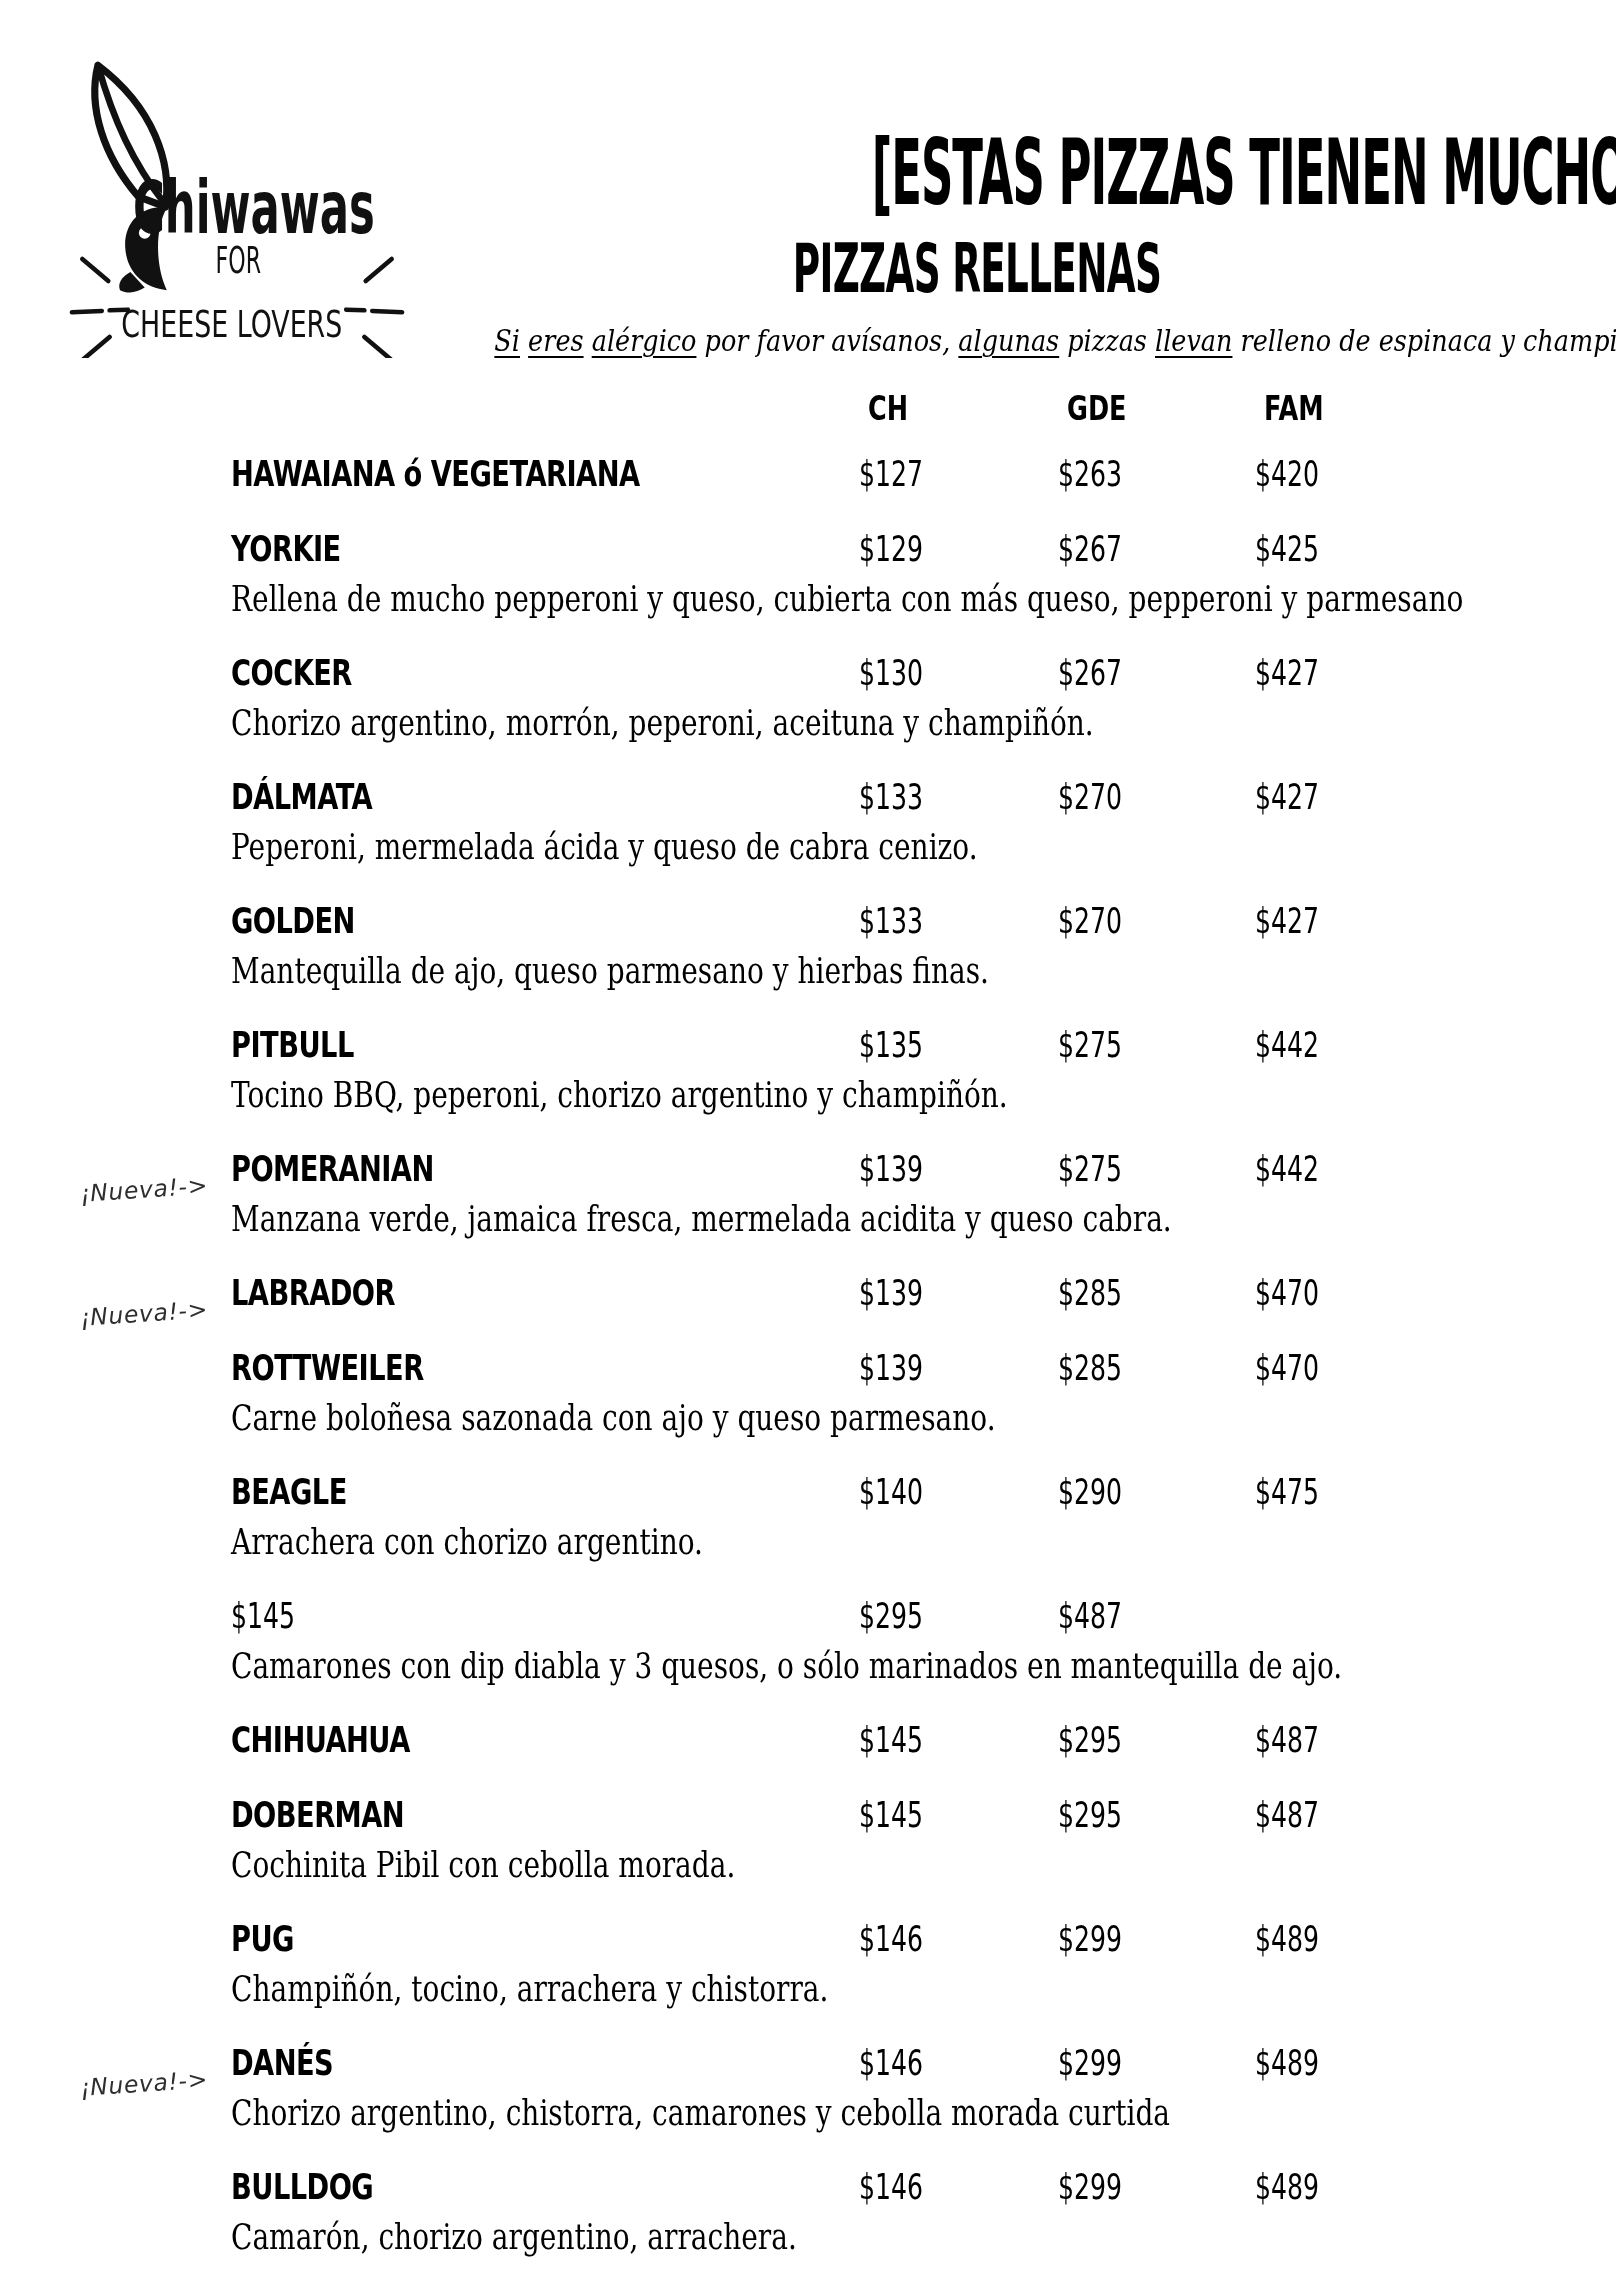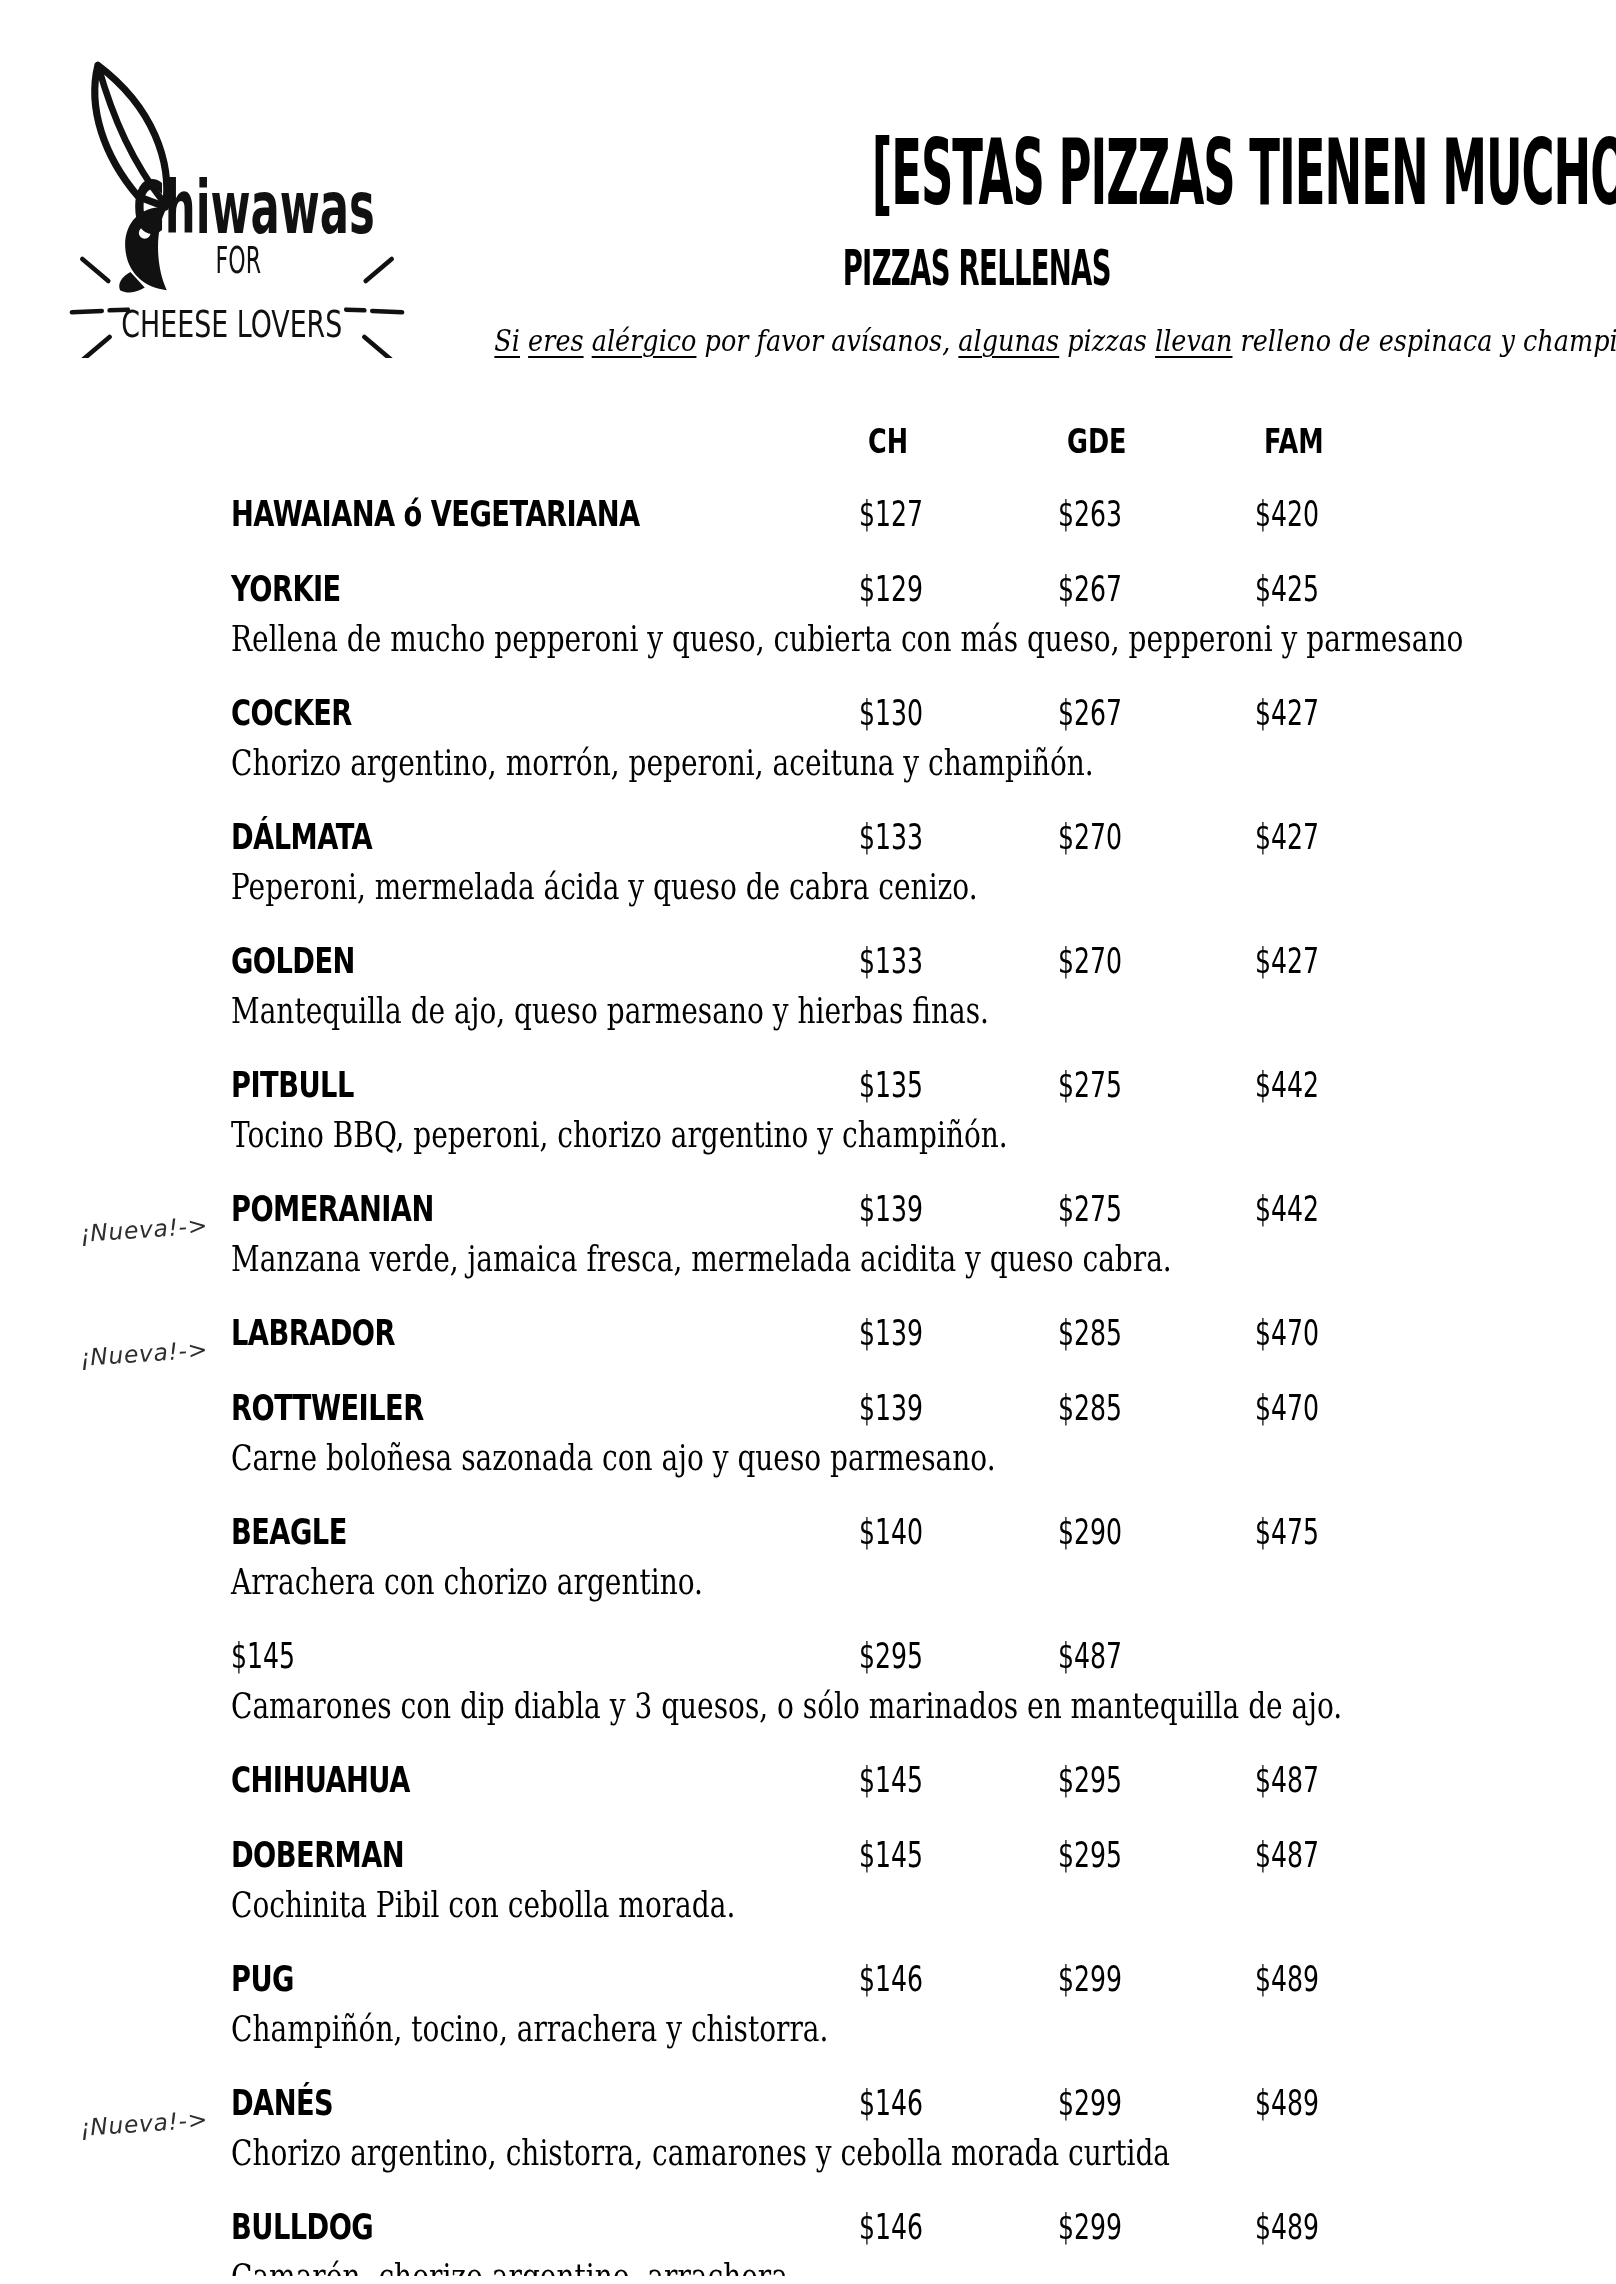--- a/index.html
+++ b/index.html
@@ -8,30 +8,30 @@
   .page { position:relative; width:1617px; height:2276px; background:#fff; overflow:hidden; }
 
   
   .logo { position:absolute; left:68px; top:52px; width:338px; height:306px; }
 
   
   .header-block { position:absolute; left:391px; top:124px; width:1172px; text-align:center; }
   .sq { display:inline-block; white-space:nowrap; }
   .title { font-size:90px; font-weight:bold; line-height:98px; }
   .title .sq { transform:scaleX(0.50); transform-origin:center; letter-spacing:-2px; }
-  .subtitle { font-size:50px; font-weight:bold; line-height:73px; margin-top:10.4px;text-align:center; }
+  .subtitle { font-size:68px; font-weight:bold; line-height:73px; margin-top:10.4px;text-align:center; }
   .subtitle .sq { transform:scaleX(0.55); transform-origin:center; letter-spacing:-1.3px; }
   .allergy-note { margin-top:17px; font-family:"DejaVu Serif","Liberation Serif",serif;
                   font-style:italic; font-size:30px; line-height:38px; }
   .allergy-note .sq { transform:scaleX(0.85); transform-origin:center; }
   .allergy-note .u { text-decoration:underline; text-decoration-thickness:2px; text-underline-offset:4.6px; }
 
   
   .menu { position:absolute; left:231px; top:389px; width:1172px; }
-  .grid-row { display:grid; grid-template-columns:628px 199px 197px 147px; align-items:end;margin-top:33px; }
+  .grid-row { display:grid; grid-template-columns:628px 199px 197px 147px; align-items:end; }
   .price-header { margin-bottom:26px; }
   .col-head { font-size:34px; font-weight:bold; line-height:39px; padding-left:9px; }
   .col-head .sq { transform:scaleX(0.75); transform-origin:0 50%; }
 
   .menu-item { position:relative; margin-bottom:35px; }
   .item-name { font-size:35px; font-weight:bold; line-height:40px; }
   .item-name .sq { transform:scaleX(0.78); transform-origin:0 50%; letter-spacing:-0.7px; }
   .price { font-size:35px; line-height:40px; }
   .price .sq { transform:scaleX(0.72); transform-origin:0 50%; }
   .item-desc { font-family:"DejaVu Serif","Liberation Serif",serif; font-size:35px;

